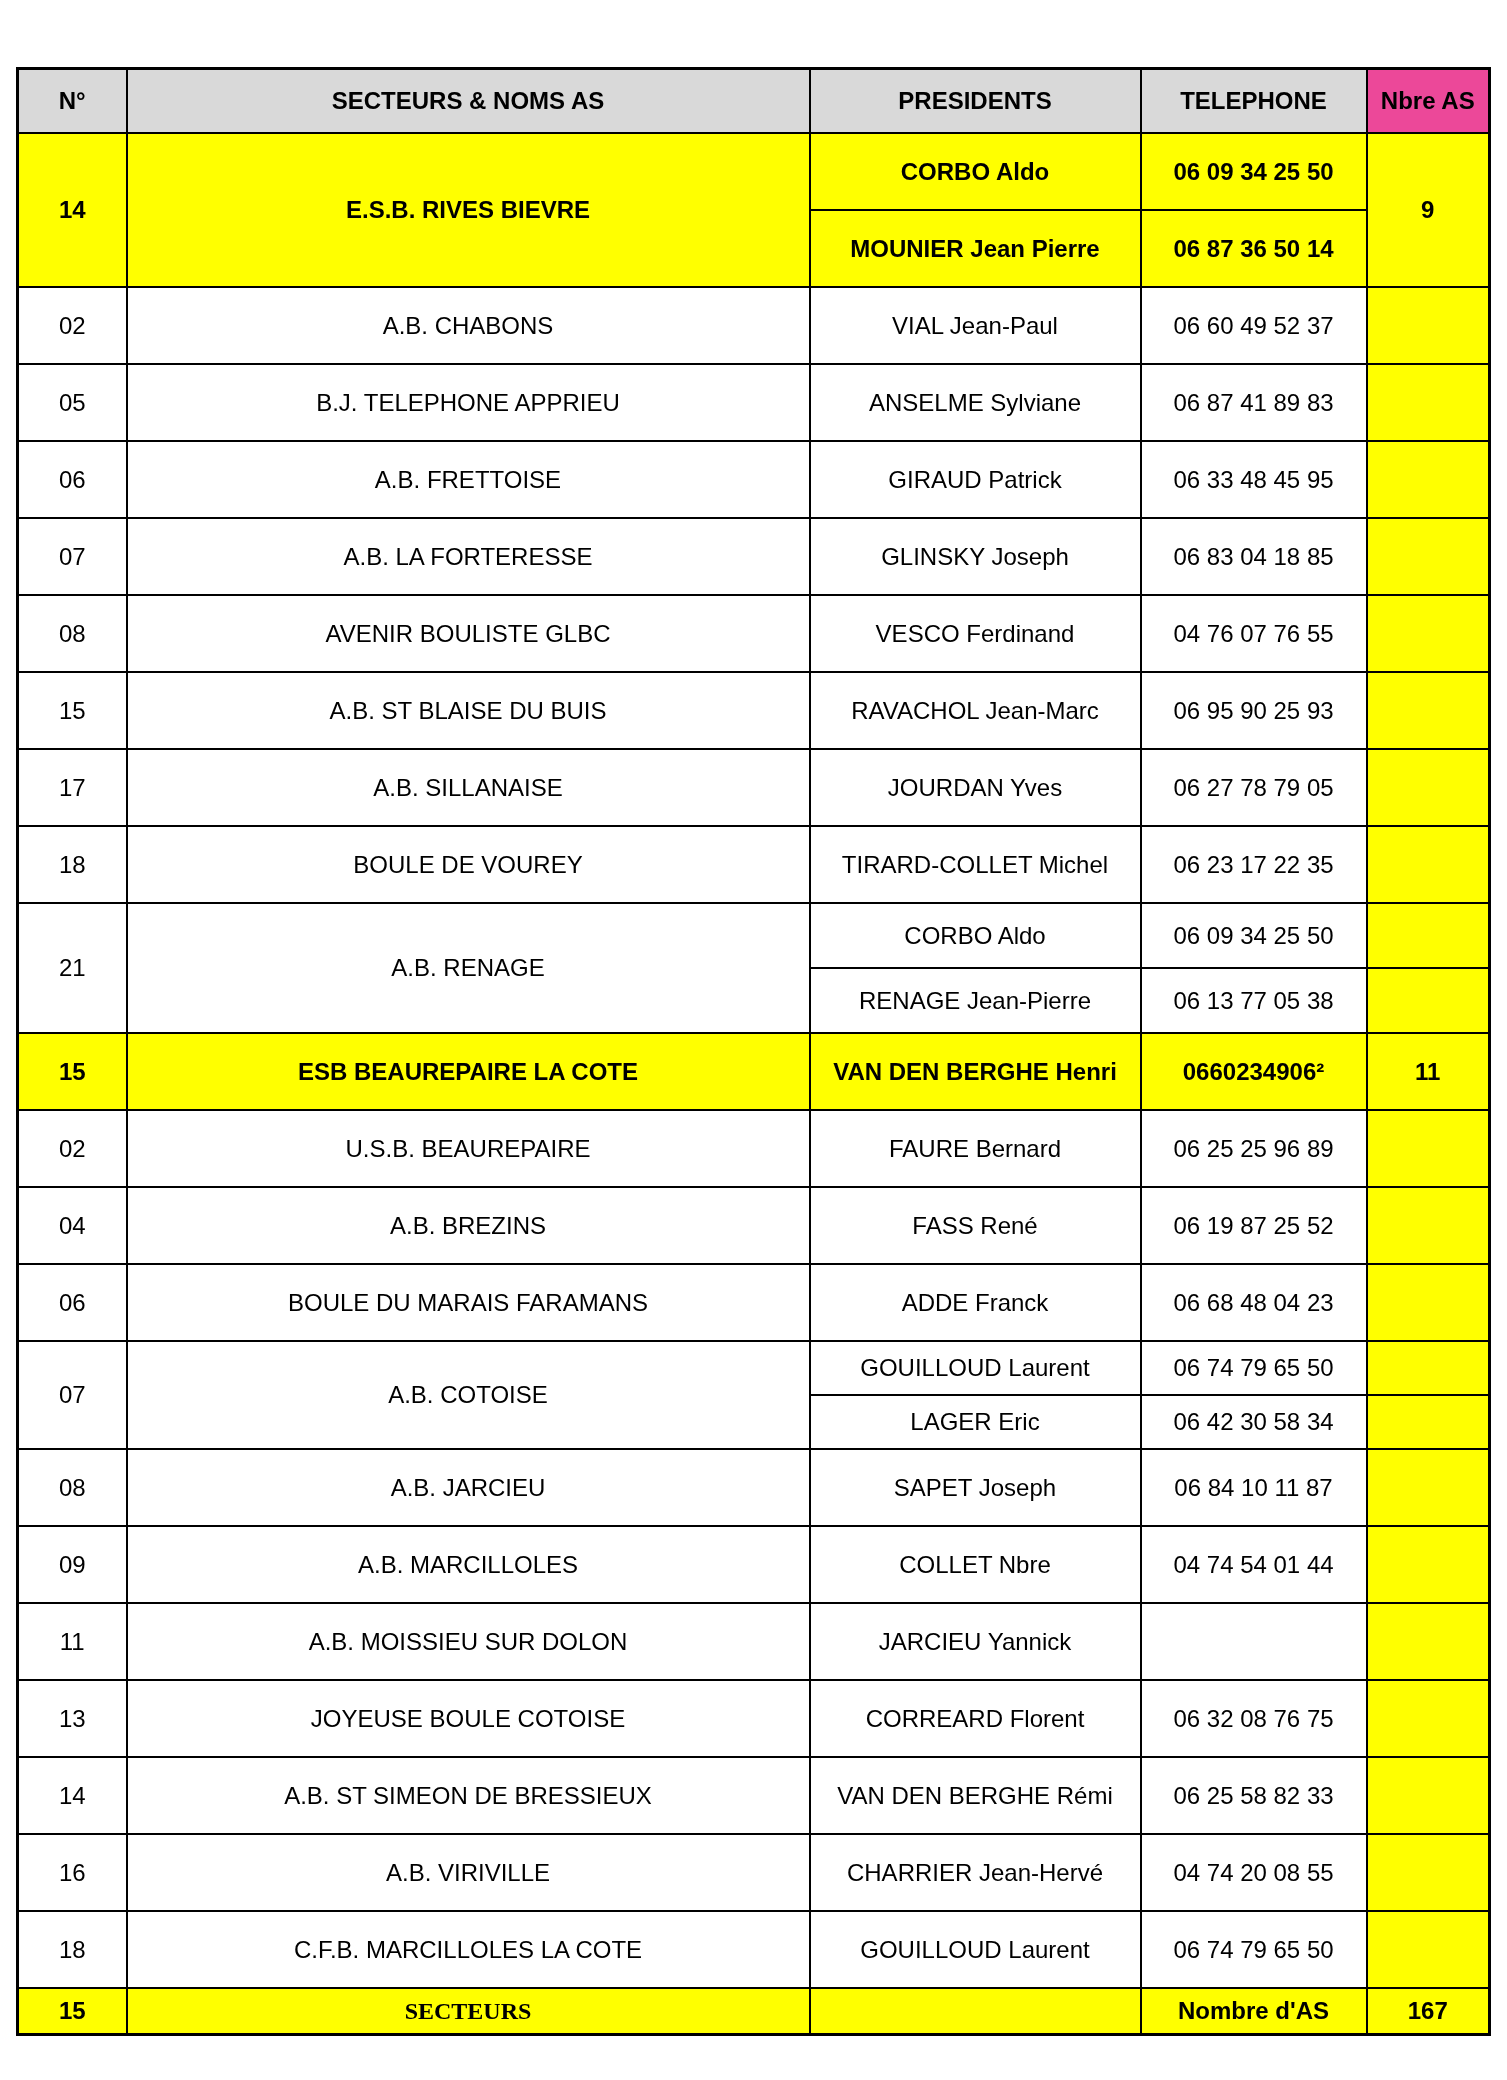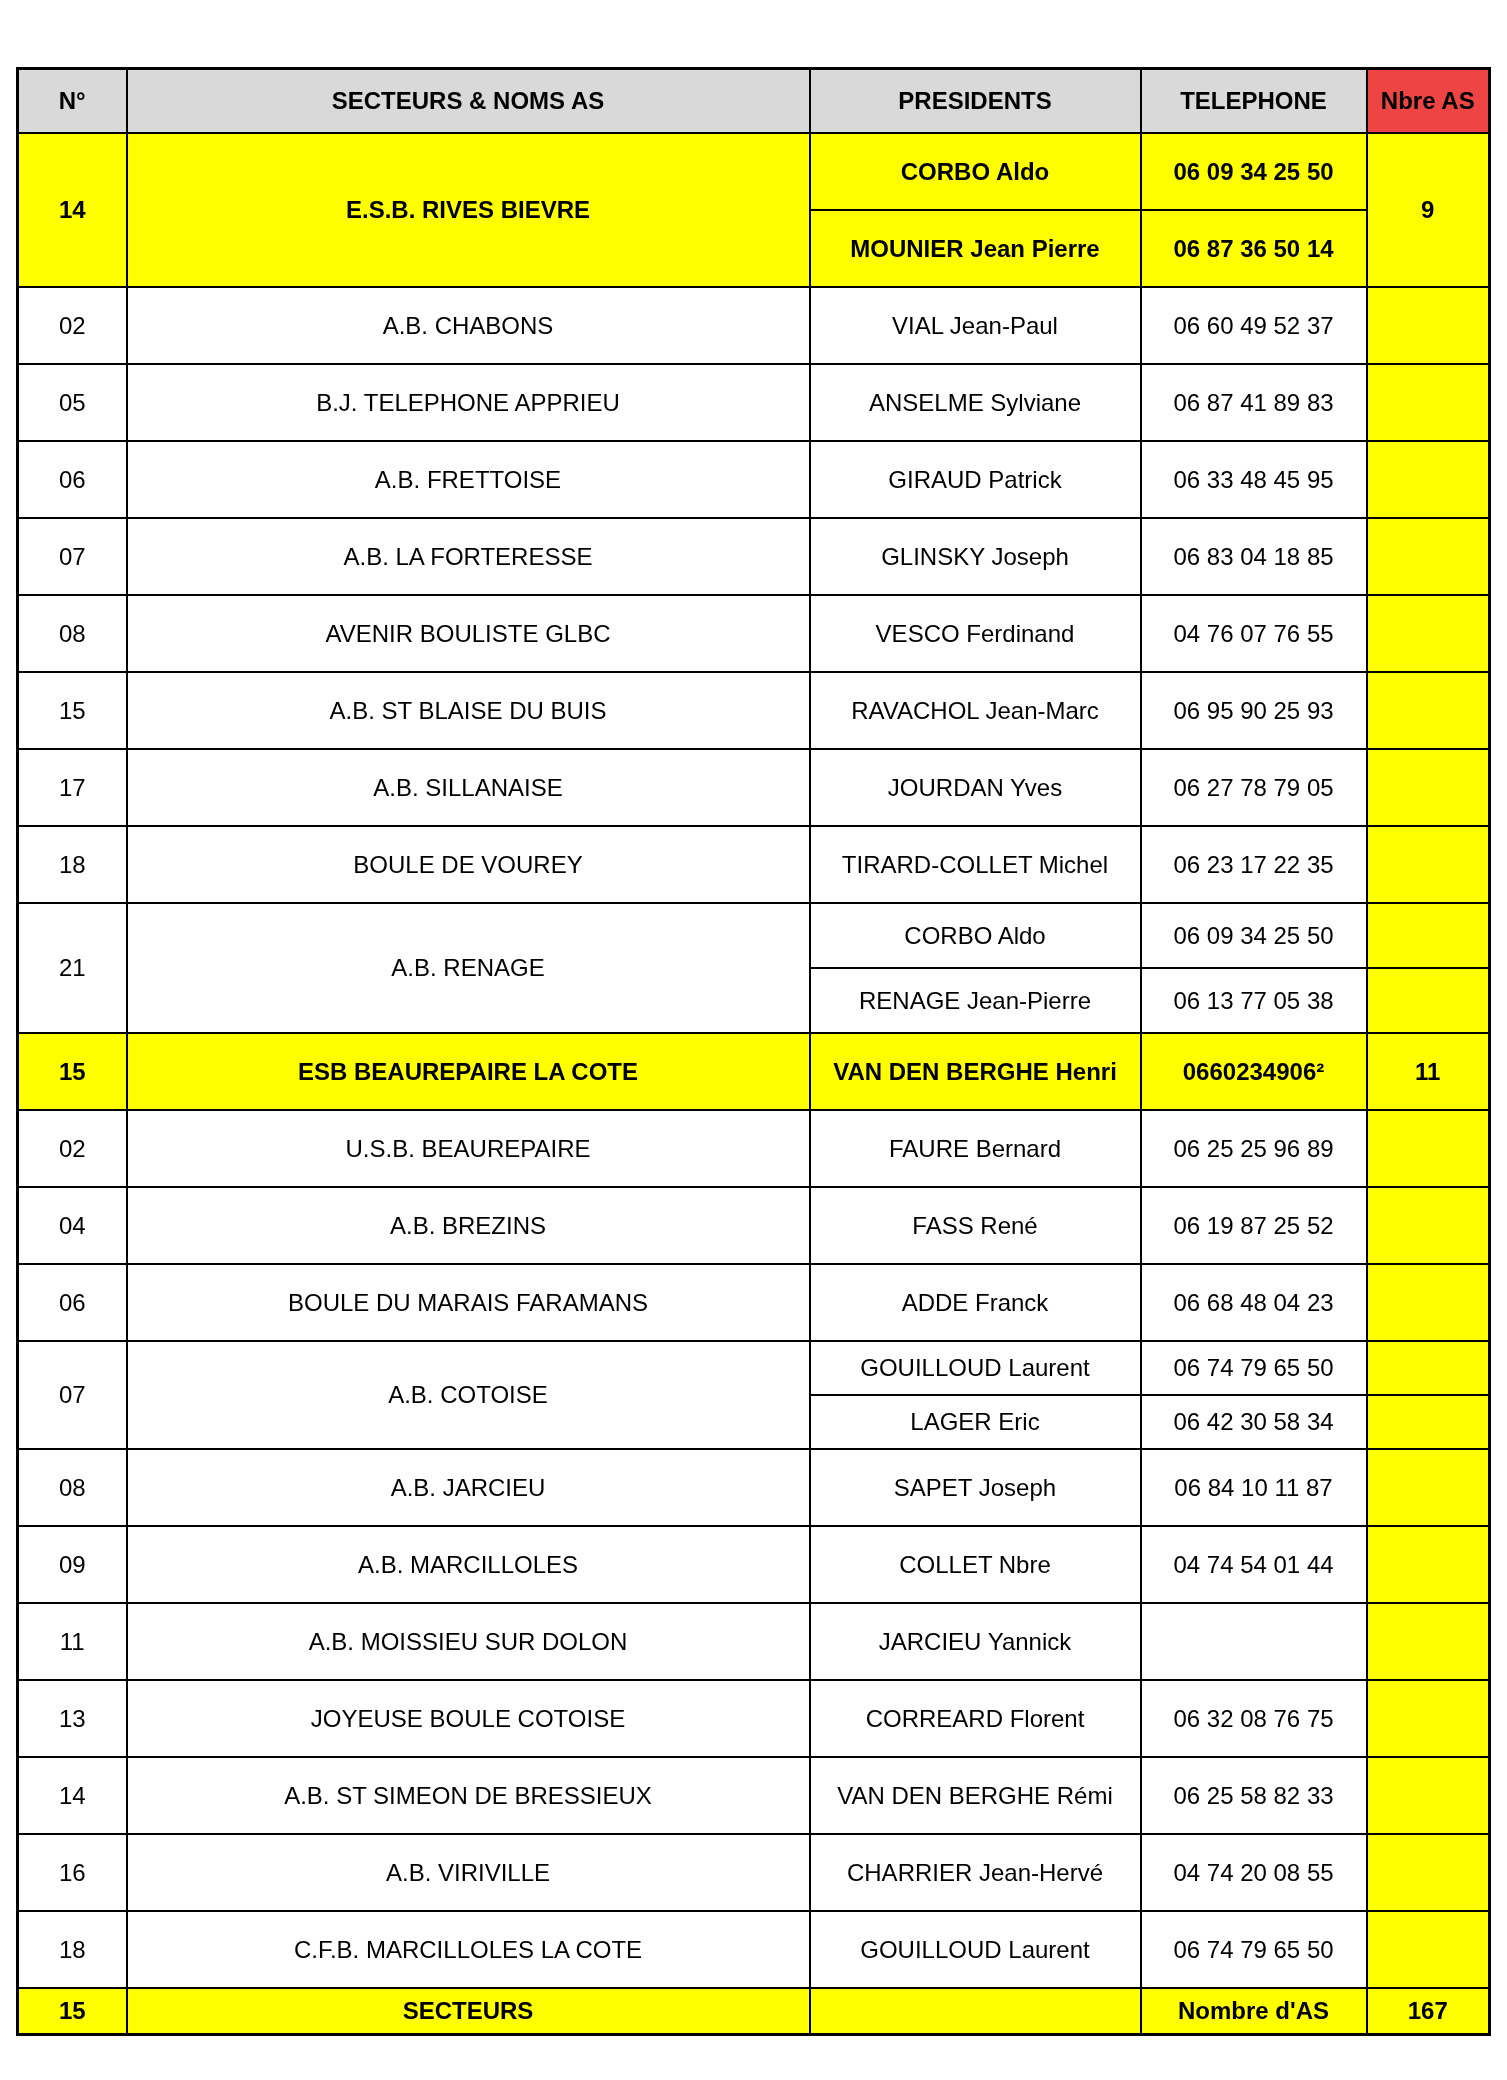--- a/index.html
+++ b/index.html
@@ -7,30 +7,30 @@
   table.as-table {
     position:absolute; left:16px; top:67px;
     border-collapse:collapse; table-layout:fixed; width:1472px;
     border:3px solid #000;
   }
   table.as-table td, table.as-table th {
     border:2px solid #000; text-align:center; vertical-align:middle;
     font-size:24px; padding:0; overflow:hidden; white-space:nowrap;
   }
   th { background:#d9d9d9; font-weight:bold; height:62px; }
-  th.nbre { background:#ef4444; }
+  th.nbre { background:#ec4899; }
   tr.sector td { background:#ffff00; font-weight:bold; }
   td.nbre { background:#ffff00; font-weight:bold; }
   tr.row td { height:75px; }
   tr.sub td { height:63px; }
   tr.sub2 td { height:52px; }
   tr.sector-split td { height:75px; }
   tr.footer td { background:#ffff00; font-weight:bold; height:44px; }
   td.foot-num { text-align:right; padding-right:2px; }
-  td.foot-label { text-align:left; padding-left:2px; }
+  td.foot-label { text-align:left; padding-left:2px;font-family:Liberation Serif, serif; }
   td.foot-as { text-align:left; padding-left:4px;margin-left:28px; }
 </style>
 </head>
 <body>
 
 <table class="as-table">
   <colgroup>
     <col style="width:109px">
       <col style="width:683px">
       <col style="width:331px">

